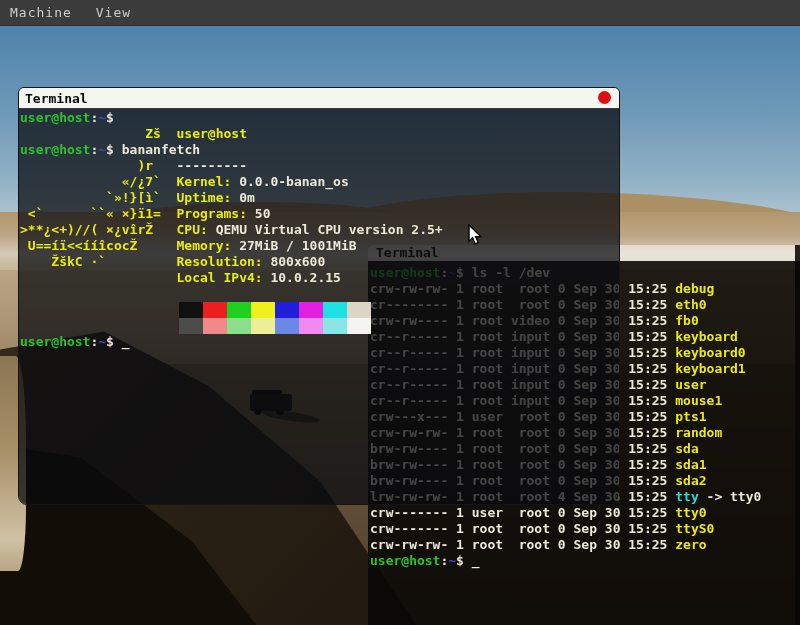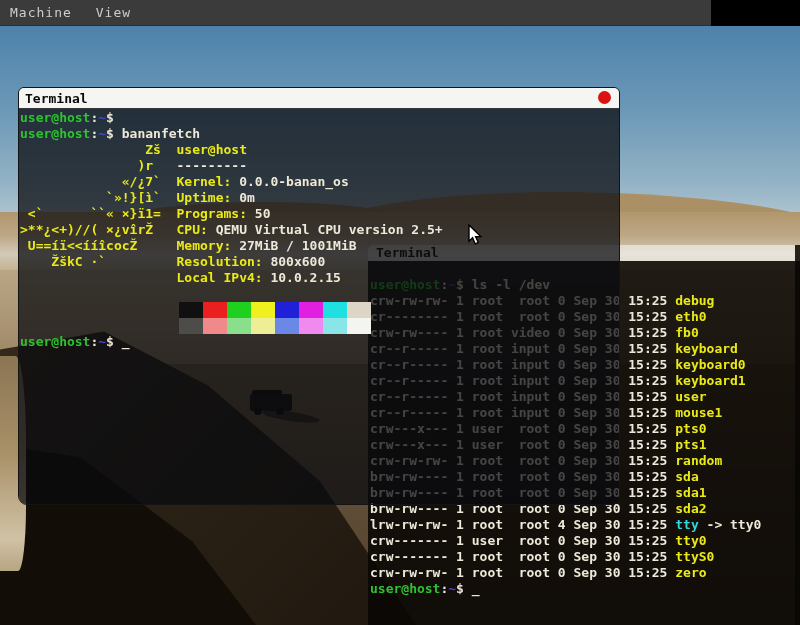--- a/index.html
+++ b/index.html
@@ -29,21 +29,21 @@
        background:linear-gradient(180deg,#8b7553 0%,#a89068 45%,#d0c2a5 85%,#b7a583 100%);
        border-radius:0 40% 30% 0;}
   .truck{position:absolute;left:250px;top:368px;width:42px;height:17px;background:#191613;border-radius:2px;}
   .truck:before{content:"";position:absolute;left:2px;top:-4px;width:30px;height:5px;background:#100d0a;border-radius:2px;}
   .truck:after{content:"";position:absolute;left:4px;bottom:-4px;width:8px;height:8px;background:#0b0a08;border-radius:50%;
        box-shadow:22px 0 0 #0b0a08;}
   .truck-shadow{position:absolute;left:262px;top:386px;width:58px;height:9px;background:rgba(10,8,5,0.55);
        border-radius:50%;transform:rotate(8deg);}
 
   
-  .menubar{position:absolute;left:0;top:0;width:711px;height:26px;background:#3b3b3b;z-index:4;
+  .menubar{position:absolute;left:0;top:0;width:800px;height:26px;background:#3b3b3b;z-index:4;
        display:flex;align-items:center;gap:24px;padding-left:10px;box-sizing:border-box;
        border-bottom:1px solid #2e2e2e;}
   .menu-item{color:#cdcdcd;font-size:13px;letter-spacing:1px;}
 
   
   pre.line{margin:0;font:700 13px/16px "DejaVu Sans Mono",monospace;white-space:pre;}
   .cg{color:#2ec22e}
   .cy{color:#eaea16}
   .cb{color:#4646e0}
   .cw{color:#eee8d8}
@@ -61,21 +61,21 @@
        padding:2px 0 0 1px;overflow:hidden;}
   .pal-row{display:flex;height:16px;margin-left:159px;}
   .pal-block{width:24px;height:16px;}
 
   
   .term2{position:absolute;left:368px;top:245px;width:432px;height:380px;z-index:2;
        box-sizing:border-box;border-right:5px solid rgba(24,19,13,0.92);border-radius:6px 0 0 0;}
   .term2-title{height:16px;background:rgba(250,250,246,0.55);border-radius:6px 0 0 0;
        font-size:13px;font-weight:700;line-height:16px;color:#101010;padding-left:8px;}
   .term2-body{position:absolute;top:16px;left:0;right:-5px;bottom:0;
-       background:rgba(8,6,4,0.87);padding:16px 0 0 2px;overflow:hidden;}
+       background:rgba(8,6,4,0.87);padding:4px 0 0 2px;overflow:hidden;}
 
   
   .pointer{position:absolute;left:468px;top:224px;z-index:6;}
 </style>
 </head>
 <body>
 
 <div class="bg">
   <div class="sky"></div>
   <div class="dune-crest"></div>
@@ -102,43 +102,42 @@
   <div class="term2-body" id="t2body">
       <pre class="line"><span class="cg">user@host</span><span class="cw">:</span><span class="cb">~</span><span class="cw">$ </span><span class="cw">ls -l /dev</span></pre>
       <pre class="line"><span class="cw">crw-rw-rw- 1 root  root 0 Sep 30 15:25 </span><span class="cy">debug</span></pre>
       <pre class="line"><span class="cw">cr-------- 1 root  root 0 Sep 30 15:25 </span><span class="cy">eth0</span></pre>
       <pre class="line"><span class="cw">crw-rw---- 1 root video 0 Sep 30 15:25 </span><span class="cy">fb0</span></pre>
       <pre class="line"><span class="cw">cr--r----- 1 root input 0 Sep 30 15:25 </span><span class="cy">keyboard</span></pre>
       <pre class="line"><span class="cw">cr--r----- 1 root input 0 Sep 30 15:25 </span><span class="cy">keyboard0</span></pre>
       <pre class="line"><span class="cw">cr--r----- 1 root input 0 Sep 30 15:25 </span><span class="cy">keyboard1</span></pre>
       <pre class="line"><span class="cw">cr--r----- 1 root input 0 Sep 30 15:25 </span><span class="cy">user</span></pre>
       <pre class="line"><span class="cw">cr--r----- 1 root input 0 Sep 30 15:25 </span><span class="cy">mouse1</span></pre>
-      <pre class="line"><span class="cw">crw---x--- 1 user  root 0 Sep 30 15:25 </span><span class="cy">pts0</span></pre>
       <pre class="line"><span class="cw">crw---x--- 1 user  root 0 Sep 30 15:25 </span><span class="cy">pts1</span></pre>
       <pre class="line"><span class="cw">crw-rw-rw- 1 root  root 0 Sep 30 15:25 </span><span class="cy">random</span></pre>
       <pre class="line"><span class="cw">brw-rw---- 1 root  root 0 Sep 30 15:25 </span><span class="cy">sda</span></pre>
       <pre class="line"><span class="cw">brw-rw---- 1 root  root 0 Sep 30 15:25 </span><span class="cy">sda1</span></pre>
       <pre class="line"><span class="cw">brw-rw---- 1 root  root 0 Sep 30 15:25 </span><span class="cy">sda2</span></pre>
       <pre class="line"><span class="cw">lrw-rw-rw- 1 root  root 4 Sep 30 15:25 </span><span class="cc">tty</span><span class="cw"> -&gt; tty0</span></pre>
       <pre class="line"><span class="cw">crw------- 1 user  root 0 Sep 30 15:25 </span><span class="cy">tty0</span></pre>
       <pre class="line"><span class="cw">crw------- 1 root  root 0 Sep 30 15:25 </span><span class="cy">ttyS0</span></pre>
       <pre class="line"><span class="cw">crw-rw-rw- 1 root  root 0 Sep 30 15:25 </span><span class="cy">zero</span></pre>
       <pre class="line"><span class="cg">user@host</span><span class="cw">:</span><span class="cb">~</span><span class="cw">$ </span><span class="cw">_</span></pre>
     </div>
 </div>
 
 <div class="term1">
   <div class="term1-title">
     <span>Terminal</span>
     <span class="close-dot" id="closedot" style="background: rgb(221, 17, 17);"></span>
   </div>
   <div class="term1-body" id="t1body">
       <pre class="line"><span class="cg">user@host</span><span class="cw">:</span><span class="cb">~</span><span class="cw">$ </span></pre>
+      <pre class="line"><span class="cy">                Zš  user@host</span></pre>
       <pre class="line"><span class="cg">user@host</span><span class="cw">:</span><span class="cb">~</span><span class="cw">$ </span><span class="cw">bananfetch</span></pre>
-      <pre class="line"><span class="cy">                Zš  user@host</span></pre>
       <pre class="line"><span class="cy">               )r   </span><span class="cw">---------</span></pre>
       <pre class="line"><span class="cy">             «/¿7`  Kernel:</span><span class="cw"> 0.0.0-banan_os</span></pre>
       <pre class="line"><span class="cy">           `»!}[ì`  Uptime:</span><span class="cw"> 0m</span></pre>
       <pre class="line"><span class="cy"> &lt;`      ``« ×}ï1=  Programs:</span><span class="cw"> 50</span></pre>
       <pre class="line"><span class="cy">&gt;**¿&lt;+)//( ×¿vîrŽ   CPU:</span><span class="cw"> QEMU Virtual CPU version 2.5+</span></pre>
       <pre class="line"><span class="cy"> U==íï&lt;&lt;ííîcocŽ     Memory:</span><span class="cw"> 27MiB / 1001MiB</span></pre>
       <pre class="line"><span class="cy">    ŽškC ·`         Resolution:</span><span class="cw"> 800x600</span></pre>
       <pre class="line"><span class="cy">                    Local IPv4:</span><span class="cw"> 10.0.2.15</span></pre>
       <pre class="line"><span class="cw"> </span></pre>
       <div class="pal-row">

